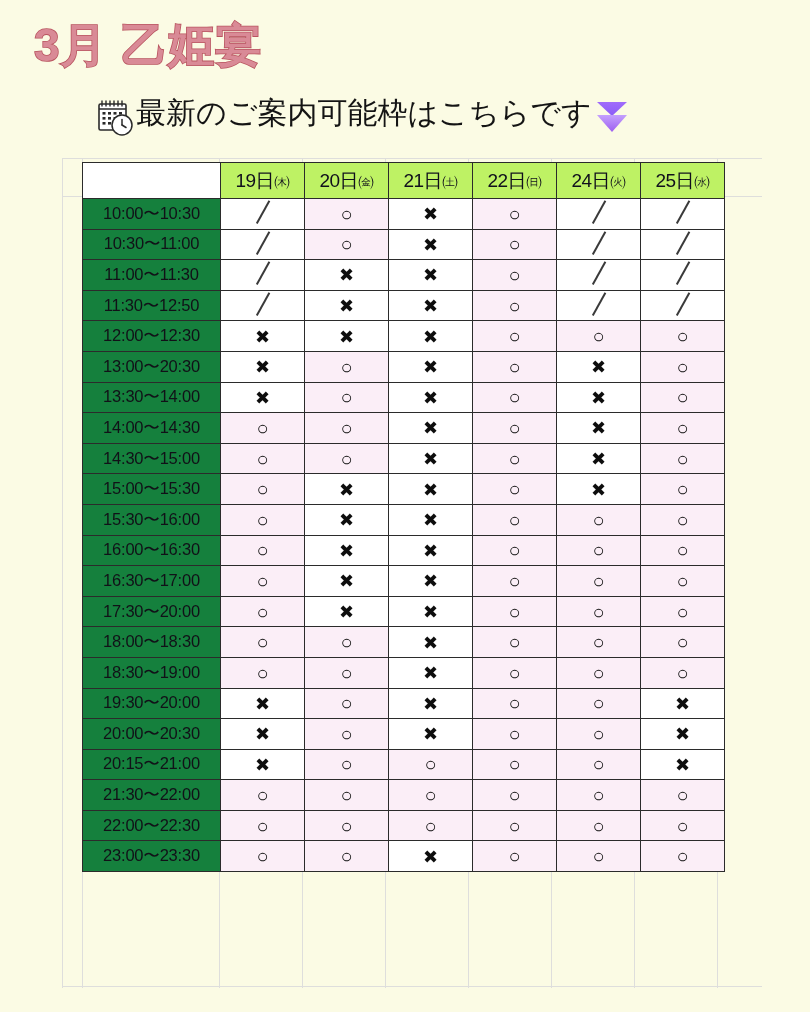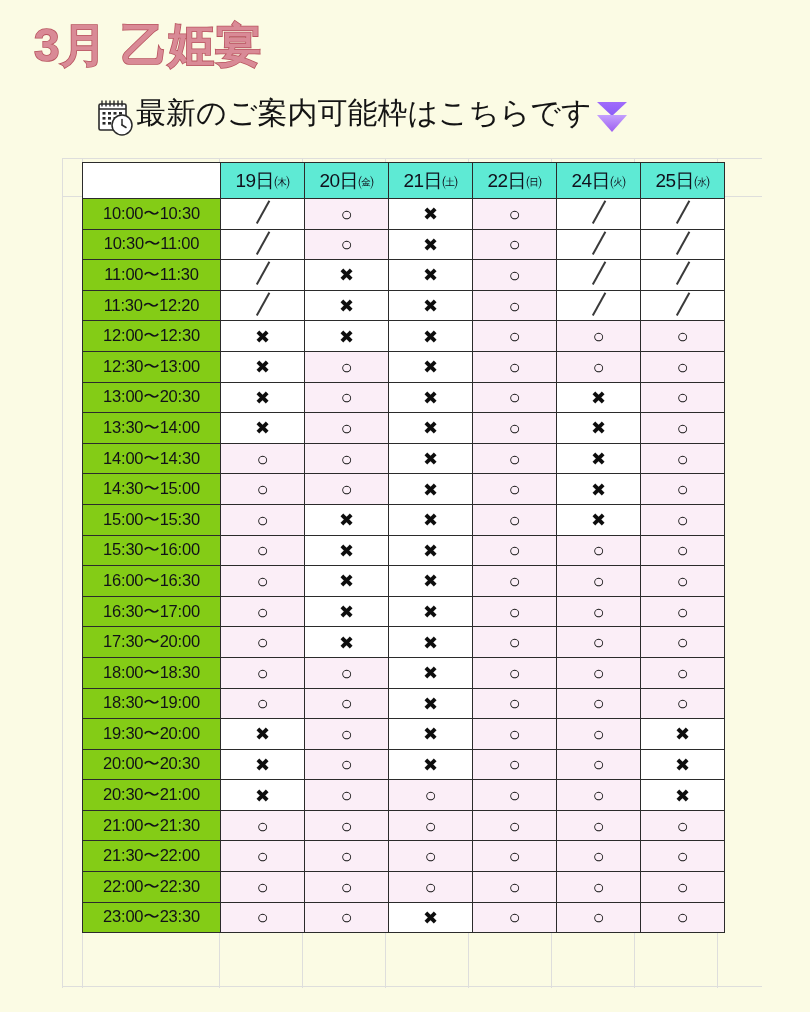--- a/index.html
+++ b/index.html
@@ -92,36 +92,36 @@
 
   
   th.corner-cell {
     width: 137px;
     height: 35px;
     background: #ffffff;
   }
   th.day-head {
     width: 83px;
     height: 35px;
-    background: #5eead4;
+    background: #bef264;
     color: #10101c;
     font-size: 19px;
     font-weight: 700;
     letter-spacing: -0.5px;
     white-space: nowrap;
   }
   th.day-head .wd {
     font-size: 16px;
   }
 
   
   td.time-cell {
     width: 137px;
     height: 29.6px;
-    background: #84cc16;
+    background: #15803d;
     color: #111118;
     font-size: 16.5px;
     text-align: left;
     padding-left: 7px;
     white-space: nowrap;
     letter-spacing: -0.2px;
   }
 
   
   td.slot {
@@ -271,47 +271,38 @@
       <tr>
         <td class="time-cell">11:00〜11:30</td>
         <td class="slot na"><span class="mark-na"></span></td>
         <td class="slot closed"><span class="mark-closed">✖</span></td>
         <td class="slot closed"><span class="mark-closed">✖</span></td>
         <td class="slot open"><span class="mark-open">○</span></td>
         <td class="slot na"><span class="mark-na"></span></td>
         <td class="slot na"><span class="mark-na"></span></td>
       </tr>
       <tr>
-        <td class="time-cell">11:30〜12:20</td>
+        <td class="time-cell">11:30〜12:50</td>
         <td class="slot na"><span class="mark-na"></span></td>
         <td class="slot closed"><span class="mark-closed">✖</span></td>
         <td class="slot closed"><span class="mark-closed">✖</span></td>
         <td class="slot open"><span class="mark-open">○</span></td>
         <td class="slot na"><span class="mark-na"></span></td>
         <td class="slot na"><span class="mark-na"></span></td>
       </tr>
       <tr>
         <td class="time-cell">12:00〜12:30</td>
         <td class="slot closed"><span class="mark-closed">✖</span></td>
         <td class="slot closed"><span class="mark-closed">✖</span></td>
         <td class="slot closed"><span class="mark-closed">✖</span></td>
         <td class="slot open"><span class="mark-open">○</span></td>
         <td class="slot open"><span class="mark-open">○</span></td>
         <td class="slot open"><span class="mark-open">○</span></td>
       </tr>
       <tr>
-        <td class="time-cell">12:30〜13:00</td>
-        <td class="slot closed"><span class="mark-closed">✖</span></td>
-        <td class="slot open"><span class="mark-open">○</span></td>
-        <td class="slot closed"><span class="mark-closed">✖</span></td>
-        <td class="slot open"><span class="mark-open">○</span></td>
-        <td class="slot open"><span class="mark-open">○</span></td>
-        <td class="slot open"><span class="mark-open">○</span></td>
-      </tr>
-      <tr>
         <td class="time-cell">13:00〜20:30</td>
         <td class="slot closed"><span class="mark-closed">✖</span></td>
         <td class="slot open"><span class="mark-open">○</span></td>
         <td class="slot closed"><span class="mark-closed">✖</span></td>
         <td class="slot open"><span class="mark-open">○</span></td>
         <td class="slot closed"><span class="mark-closed">✖</span></td>
         <td class="slot open"><span class="mark-open">○</span></td>
       </tr>
       <tr>
         <td class="time-cell">13:30〜14:00</td>
@@ -415,36 +406,27 @@
       <tr>
         <td class="time-cell">20:00〜20:30</td>
         <td class="slot closed"><span class="mark-closed">✖</span></td>
         <td class="slot open"><span class="mark-open">○</span></td>
         <td class="slot closed"><span class="mark-closed">✖</span></td>
         <td class="slot open"><span class="mark-open">○</span></td>
         <td class="slot open"><span class="mark-open">○</span></td>
         <td class="slot closed"><span class="mark-closed">✖</span></td>
       </tr>
       <tr>
-        <td class="time-cell">20:30〜21:00</td>
-        <td class="slot closed"><span class="mark-closed">✖</span></td>
-        <td class="slot open"><span class="mark-open">○</span></td>
-        <td class="slot open"><span class="mark-open">○</span></td>
-        <td class="slot open"><span class="mark-open">○</span></td>
-        <td class="slot open"><span class="mark-open">○</span></td>
-        <td class="slot closed"><span class="mark-closed">✖</span></td>
-      </tr>
-      <tr>
-        <td class="time-cell">21:00〜21:30</td>
-        <td class="slot open"><span class="mark-open">○</span></td>
-        <td class="slot open"><span class="mark-open">○</span></td>
-        <td class="slot open"><span class="mark-open">○</span></td>
-        <td class="slot open"><span class="mark-open">○</span></td>
-        <td class="slot open"><span class="mark-open">○</span></td>
-        <td class="slot open"><span class="mark-open">○</span></td>
+        <td class="time-cell">20:15〜21:00</td>
+        <td class="slot closed"><span class="mark-closed">✖</span></td>
+        <td class="slot open"><span class="mark-open">○</span></td>
+        <td class="slot open"><span class="mark-open">○</span></td>
+        <td class="slot open"><span class="mark-open">○</span></td>
+        <td class="slot open"><span class="mark-open">○</span></td>
+        <td class="slot closed"><span class="mark-closed">✖</span></td>
       </tr>
       <tr>
         <td class="time-cell">21:30〜22:00</td>
         <td class="slot open"><span class="mark-open">○</span></td>
         <td class="slot open"><span class="mark-open">○</span></td>
         <td class="slot open"><span class="mark-open">○</span></td>
         <td class="slot open"><span class="mark-open">○</span></td>
         <td class="slot open"><span class="mark-open">○</span></td>
         <td class="slot open"><span class="mark-open">○</span></td>
       </tr>

